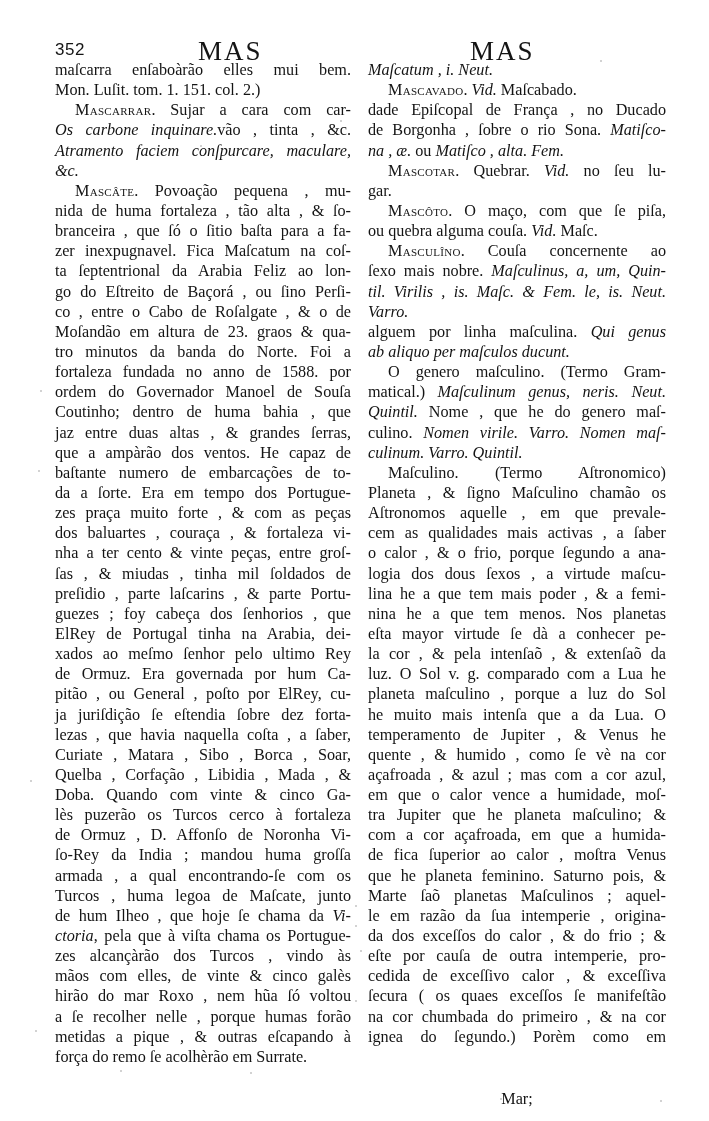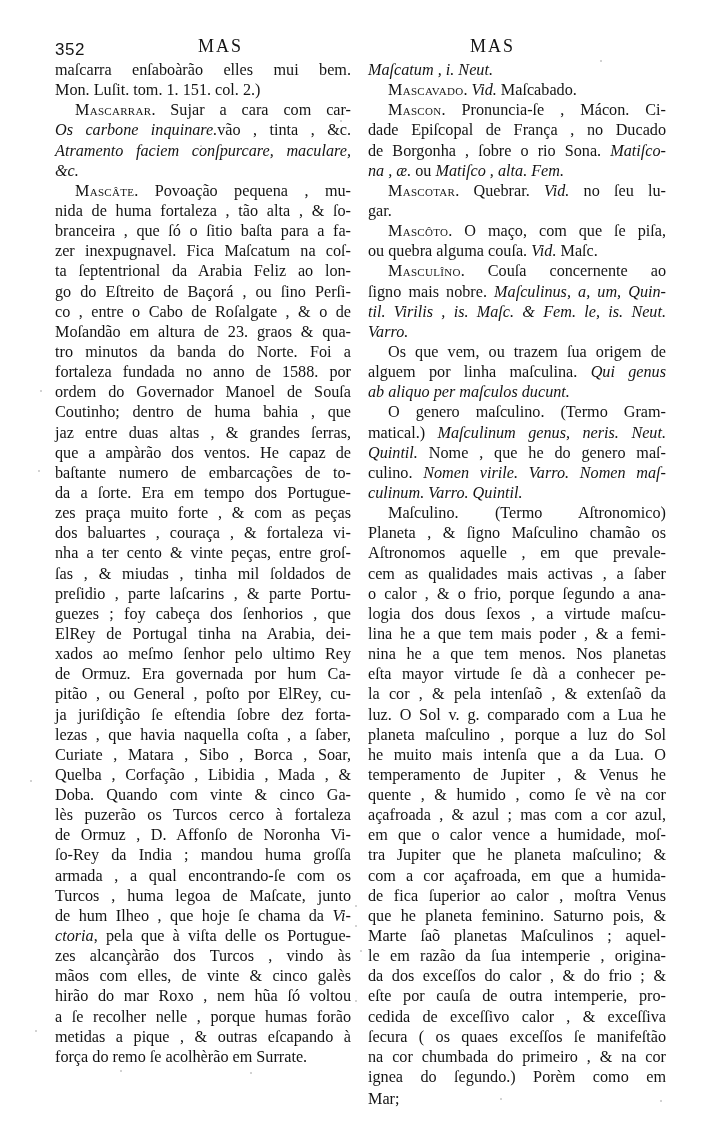--- a/index.html
+++ b/index.html
@@ -8,37 +8,37 @@
     font-family: "DejaVu Serif", "Liberation Serif", serif;
     color: #141414;
   }
   .page { position: absolute; left: 0; top: 0; width: 709px; height: 1121px; }
   .page-number {
     position: absolute; left: 55px; top: 40px;
     font-family: Liberation Sans, sans-serif; font-size: 17px; letter-spacing: 0.5px;
   }
   .running-head {
     position: absolute; top: 36px;
-    font-family: "Liberation Serif", serif; font-size: 18px; letter-spacing: 2px;
+    font-family: "Liberation Serif", serif; font-size: 27px; letter-spacing: 2px;
   }
   .running-head.left { left: 198px; }
   .running-head.right { left: 470px; }
   .col {
     position: absolute; top: 60px;
     font-family: "Liberation Serif", serif;
     font-size: 16.2px; line-height: 20.15px;
   }
   .col.left { left: 55px; width: 296px; }
   .col.right { left: 368px; width: 298px; }
   .line { white-space: nowrap; text-align: justify; text-align-last: justify; height: 20.15px; overflow: visible; }
   .line.last { text-align-last: left; }
   .line.indent { padding-left: 20px; }
   .it { font-style: italic; }
   .sc { font-variant: small-caps; letter-spacing: 0.3px; }
-  .catchword { position: absolute; left: 368px; top: 1090px; width: 298px; text-align: left;
+  .catchword { position: absolute; left: 368px; top: 1090px; width: 298px; text-align: center;
     font-family: "Liberation Serif", serif; font-size: 16.2px; }
   .speck { position: absolute; width: 2px; height: 2px; background: #9a9a9a; border-radius: 50%; opacity: 0.6; }
 </style>
 </head>
 <body>
 
 <div class="page">
   <span class="page-number">352</span>
   <span class="running-head left">MAS</span>
   <span class="running-head right">MAS</span>
@@ -80,44 +80,42 @@
       <div class="line"><span>lezas , que havia naquella coſta , a ſaber,</span></div>
       <div class="line"><span>Curiate , Matara , Sibo , Borca , Soar,</span></div>
       <div class="line"><span>Quelba , Corfação , Libidia , Mada , &amp;</span></div>
       <div class="line"><span>Doba. Quando com vinte &amp; cinco Ga-</span></div>
       <div class="line"><span>lès puzerão os Turcos cerco à fortaleza</span></div>
       <div class="line"><span>de Ormuz , D. Affonſo de Noronha Vi-</span></div>
       <div class="line"><span>ſo-Rey da India ; mandou huma groſſa</span></div>
       <div class="line"><span>armada , a qual encontrando-ſe com os</span></div>
       <div class="line"><span>Turcos , huma legoa de Maſcate, junto</span></div>
       <div class="line"><span>de hum Ilheo , que hoje ſe chama da </span><span class="it">Vi-</span></div>
-      <div class="line"><span class="it">ctoria</span><span>, pela que à viſta delle os Portugue-</span></div>
+      <div class="line"><span class="it">ctoria</span><span>, pela que à viſta chama os Portugue-</span></div>
       <div class="line"><span>zes alcançàrão dos Turcos , vindo às</span></div>
       <div class="line"><span>mãos com elles, de vinte &amp; cinco galès</span></div>
       <div class="line"><span>hirão do mar Roxo , nem hũa ſó voltou</span></div>
       <div class="line"><span>a ſe recolher nelle , porque humas forão</span></div>
       <div class="line"><span>metidas a pique , &amp; outras eſcapando à</span></div>
       <div class="line last"><span>força do remo ſe acolhèrão em Surrate.</span></div>
     </div>
   <div class="col right" id="col-right">
       <div class="line last"><span class="it">Maſcatum , i. Neut.</span></div>
       <div class="line indent last"><span class="sc">Mascavado</span><span>. </span><span class="it">Vid.</span><span> Maſcabado.</span></div>
-      <div class="line indent"><span class="sc">Mascon</span><span>. Pronuncia-ſe , Mácon. Ci-</span></div>
       <div class="line"><span>dade Epiſcopal de França , no Ducado</span></div>
       <div class="line"><span>de Borgonha , ſobre o rio Sona. </span><span class="it">Matiſco-</span></div>
       <div class="line last"><span class="it">na , æ.</span><span> ou </span><span class="it">Matiſco , alta. Fem.</span></div>
       <div class="line indent"><span class="sc">Mascotar</span><span>. Quebrar. </span><span class="it">Vid.</span><span> no ſeu lu-</span></div>
       <div class="line last"><span>gar.</span></div>
       <div class="line indent"><span class="sc">Mascôto</span><span>. O maço, com que ſe piſa,</span></div>
       <div class="line last"><span>ou quebra alguma couſa. </span><span class="it">Vid.</span><span> Maſc.</span></div>
       <div class="line indent"><span class="sc">Masculîno</span><span>. Couſa concernente ao</span></div>
-      <div class="line"><span>ſigno mais nobre. </span><span class="it">Maſculinus, a, um, Quin-</span></div>
+      <div class="line"><span>ſexo mais nobre. </span><span class="it">Maſculinus, a, um, Quin-</span></div>
       <div class="line"><span class="it">til. Virilis , is. Maſc. &amp; Fem. le, is. Neut.</span></div>
       <div class="line last"><span class="it">Varro.</span></div>
-      <div class="line indent"><span>Os que vem, ou trazem ſua origem de</span></div>
       <div class="line"><span>alguem por linha maſculina. </span><span class="it">Qui genus</span></div>
       <div class="line last"><span class="it">ab aliquo per maſculos ducunt.</span></div>
       <div class="line indent"><span>O genero maſculino. (Termo Gram-</span></div>
       <div class="line"><span>matical.) </span><span class="it">Maſculinum genus, neris. Neut.</span></div>
       <div class="line"><span class="it">Quintil.</span><span> Nome , que he do genero maſ-</span></div>
       <div class="line"><span>culino. </span><span class="it">Nomen virile. Varro. Nomen maſ-</span></div>
       <div class="line last"><span class="it">culinum. Varro. Quintil.</span></div>
       <div class="line indent"><span>Maſculino. (Termo Aſtronomico)</span></div>
       <div class="line"><span>Planeta , &amp; ſigno Maſculino chamão os</span></div>
       <div class="line"><span>Aſtronomos aquelle , em que prevale-</span></div>

